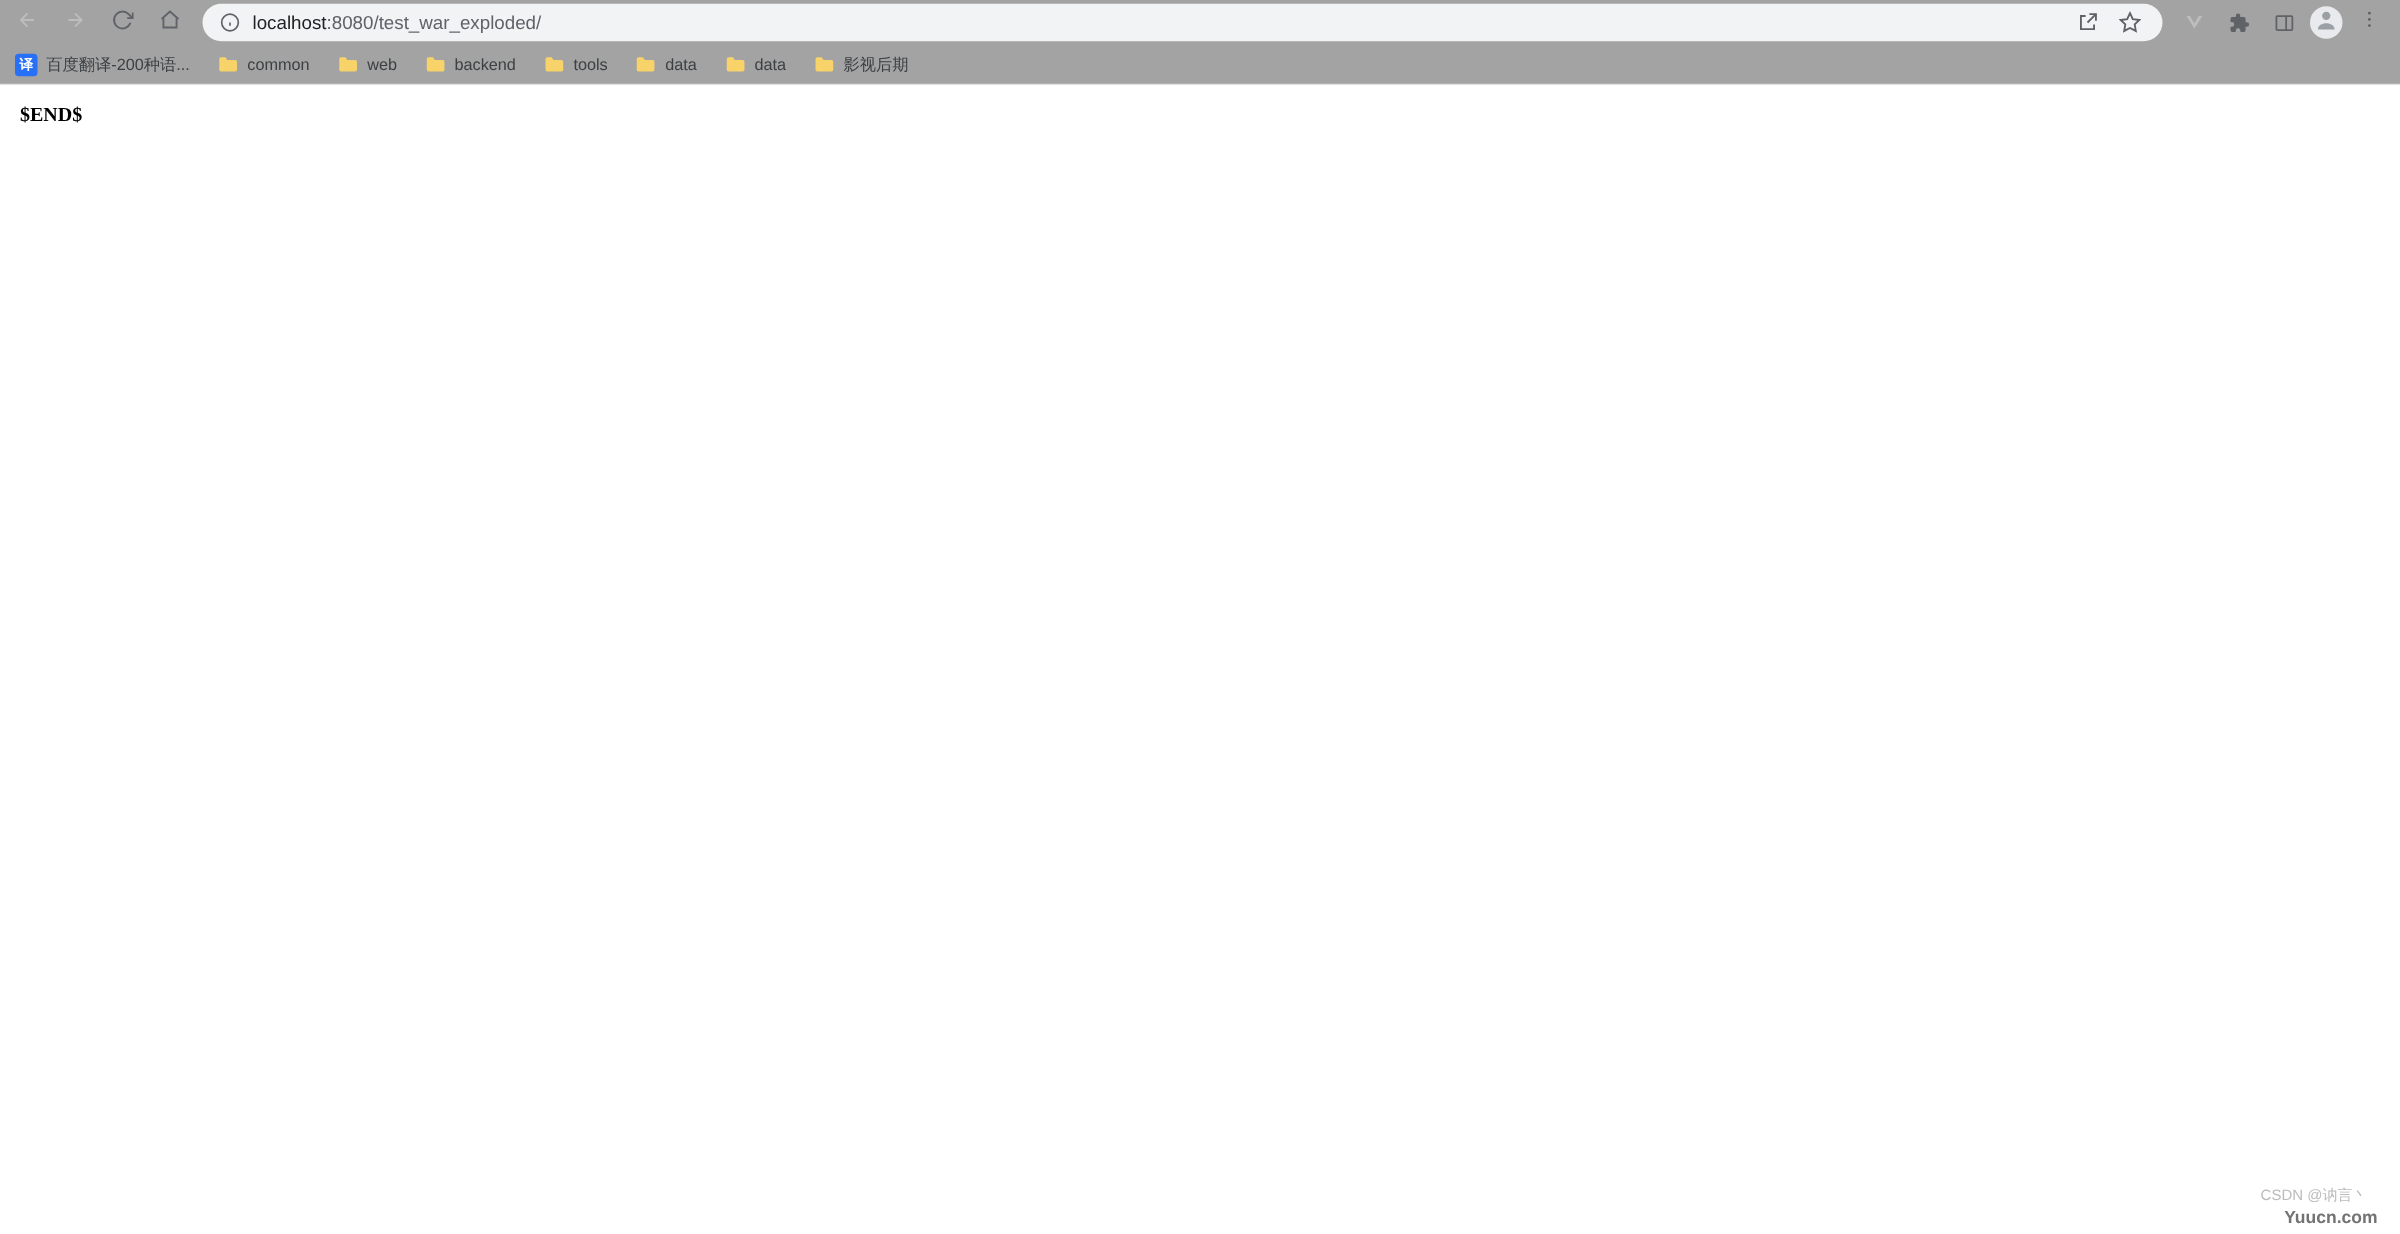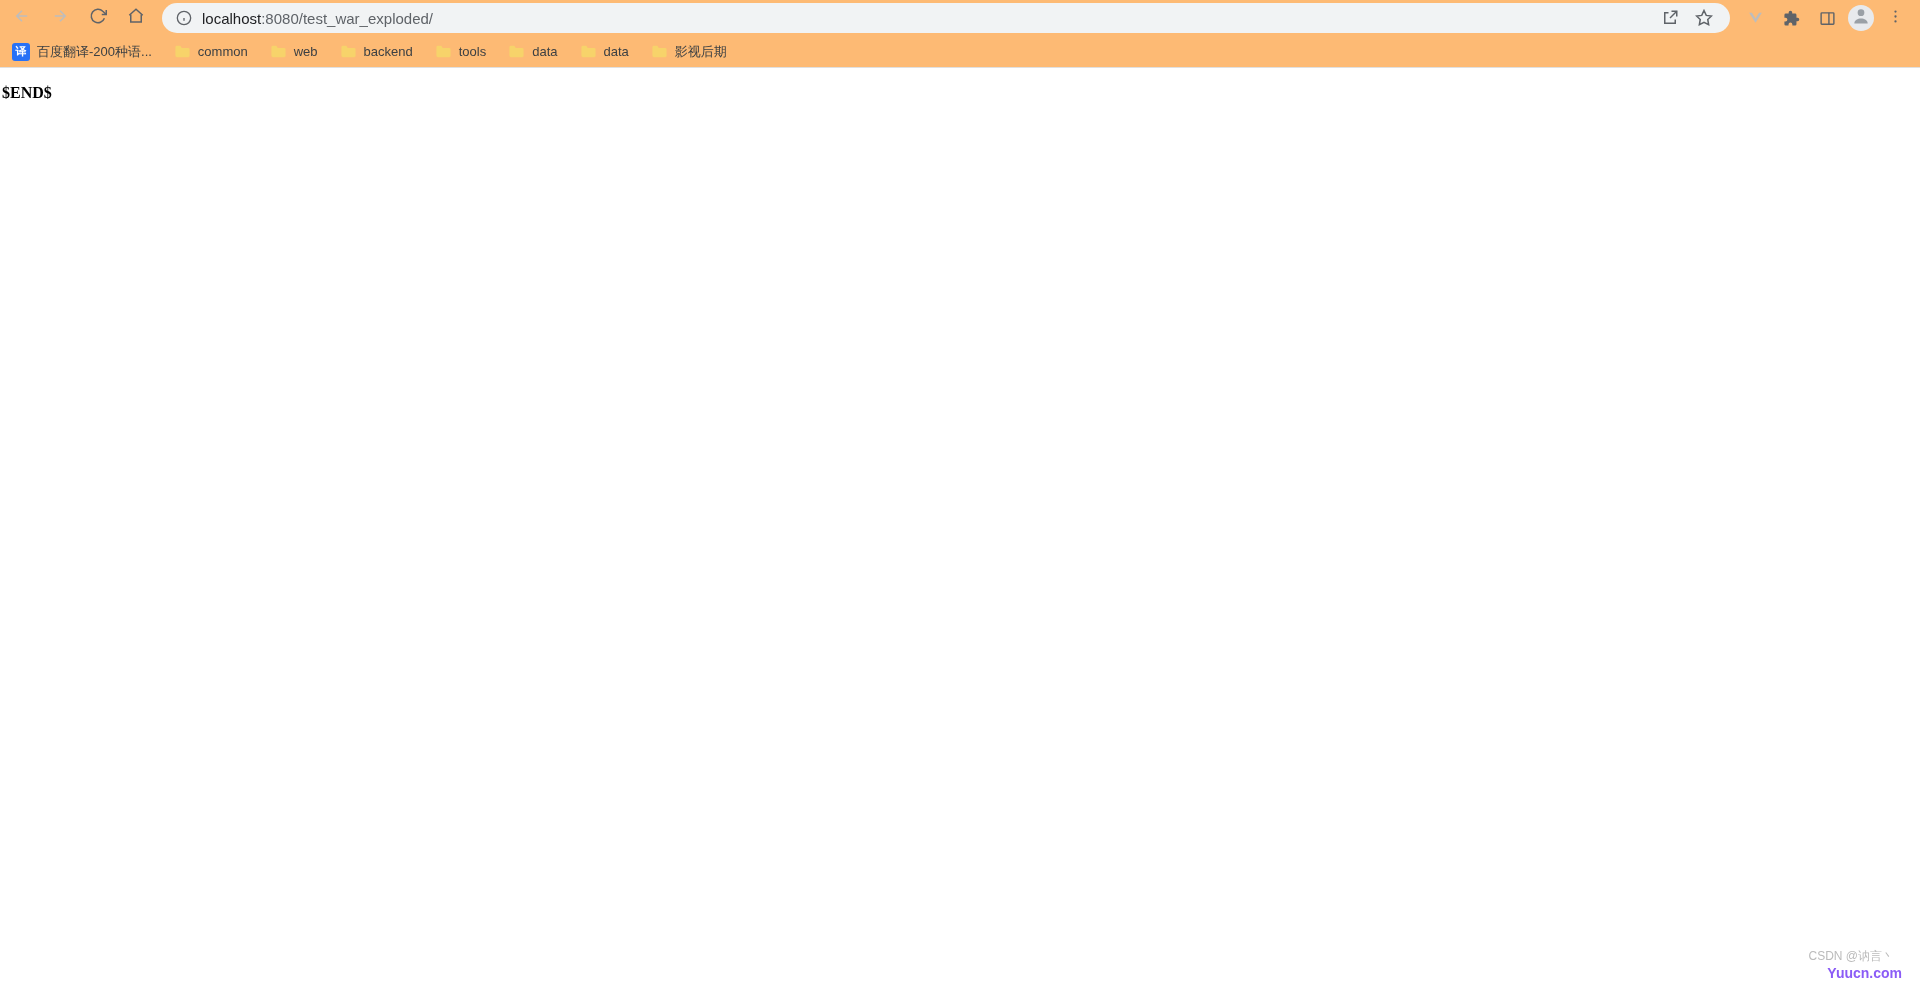--- a/index.html
+++ b/index.html
@@ -9,21 +9,21 @@
     }
     body {
       font-family: Arial, "Microsoft YaHei", sans-serif;
       width: 1920px;
       height: 987px;
       background: #ffffff;
       position: relative;
     }
     .browser-chrome {
       width: 100%;
-      background: #fdba74;
+      background: #a3a3a3;
     }
     .nav-row {
       display: flex;
       align-items: center;
       height: 36px;
       padding: 0 6px;
       gap: 6px;
     }
     .nav-btn {
       width: 32px;
@@ -156,21 +156,21 @@
     .folder-icon {
       width: 17px;
       height: 15px;
       position: relative;
     }
     .folder-icon svg {
       width: 17px;
       height: 15px;
     }
     .content-area {
-      padding: 16px 2px;
+      padding: 16px 16px;
     }
     .page-text {
       font-size: 16px;
       font-weight: bold;
       color: #000;
       font-family: "Times New Roman", serif;
     }
     .watermark-csdn {
       position: absolute;
       bottom: 22px;
@@ -178,21 +178,21 @@
       font-size: 12px;
       color: #bbbbbb;
       margin-top: 14px;
     }
     .watermark-yuucn {
       position: absolute;
       bottom: 6px;
       right: 18px;
       font-size: 14px;
       font-weight: bold;
-      color: #8b5cf6;
+      color: #737373;
     }
   </style>
 </head>
 <body>
 
 <div class="browser-chrome">
 
   <div class="nav-row">
     <div class="nav-btn disabled">
       <span>

